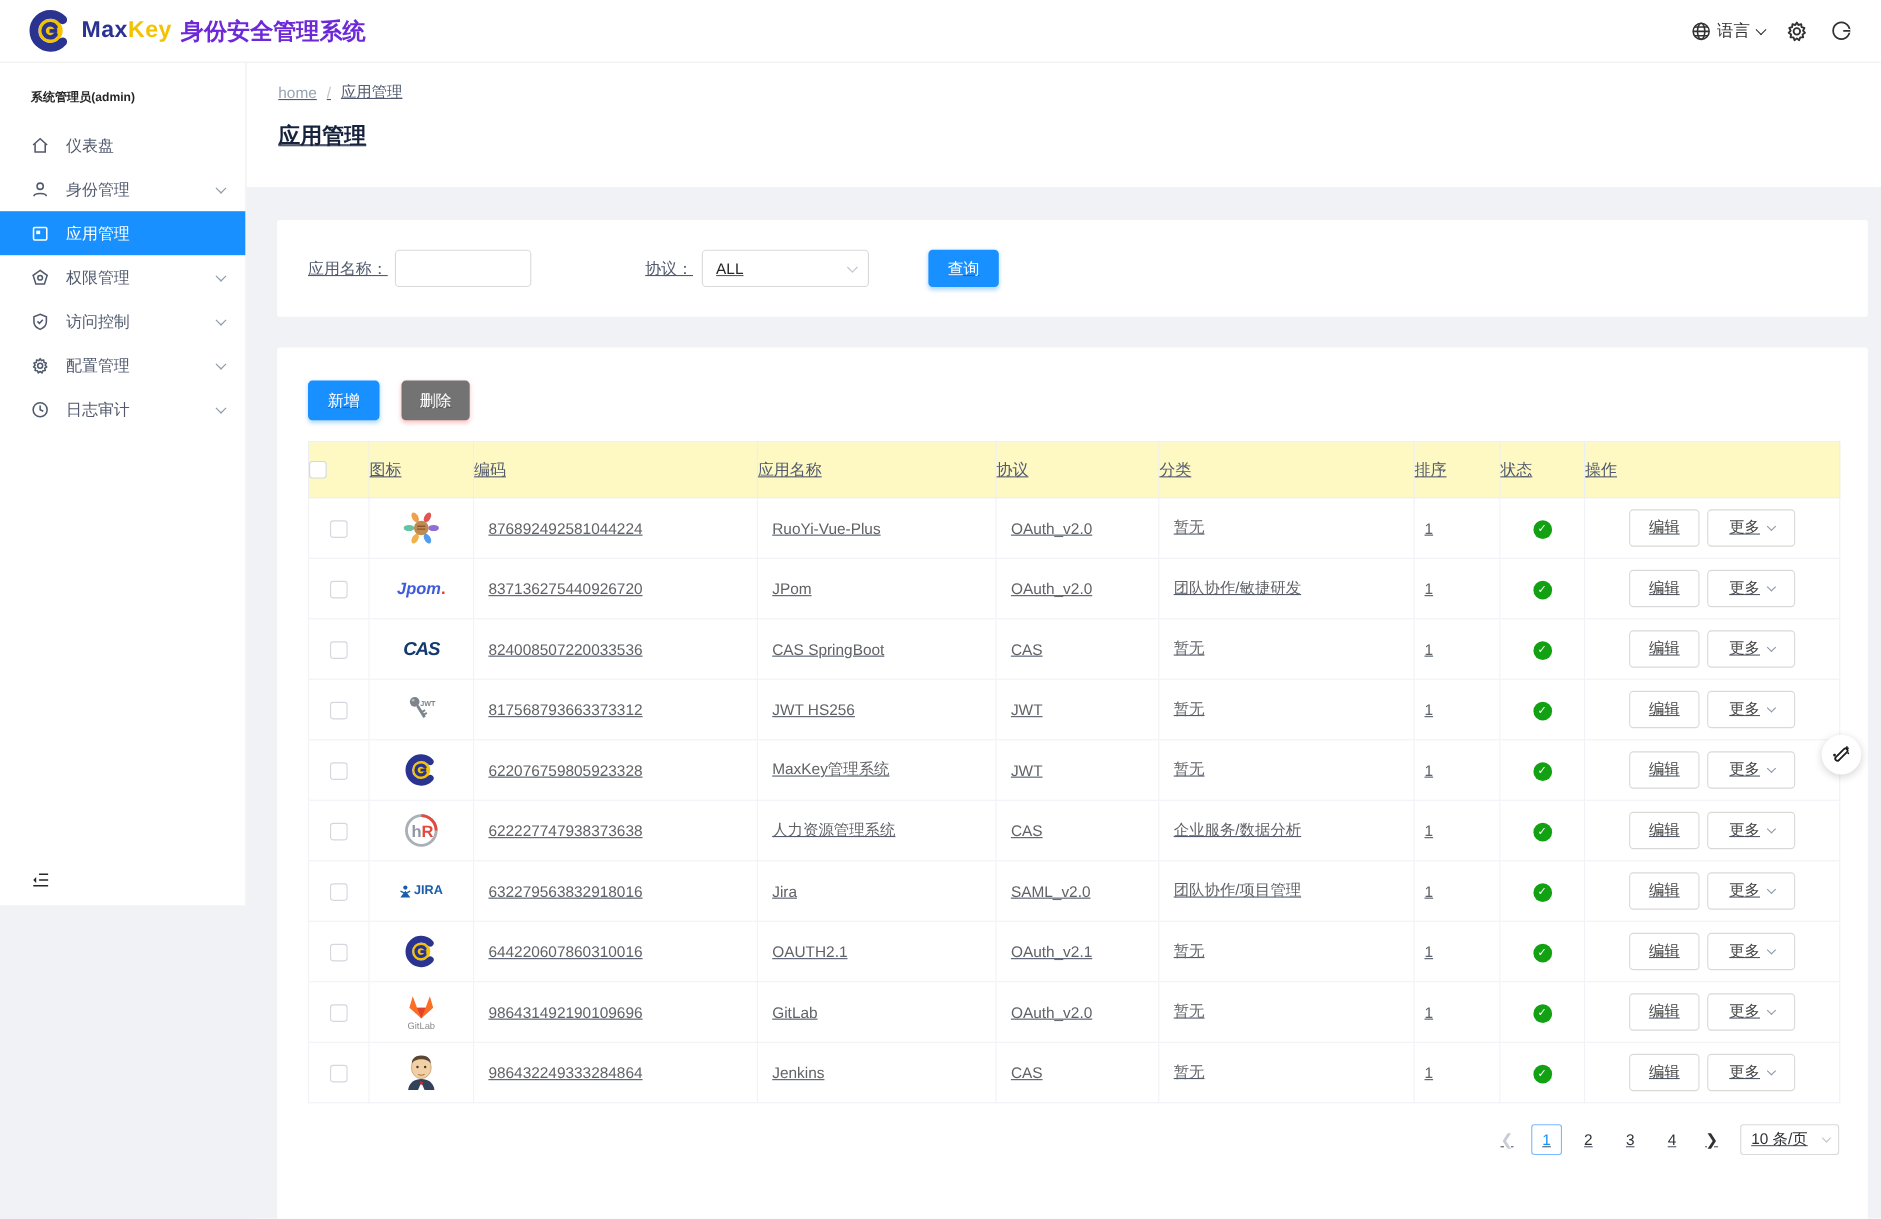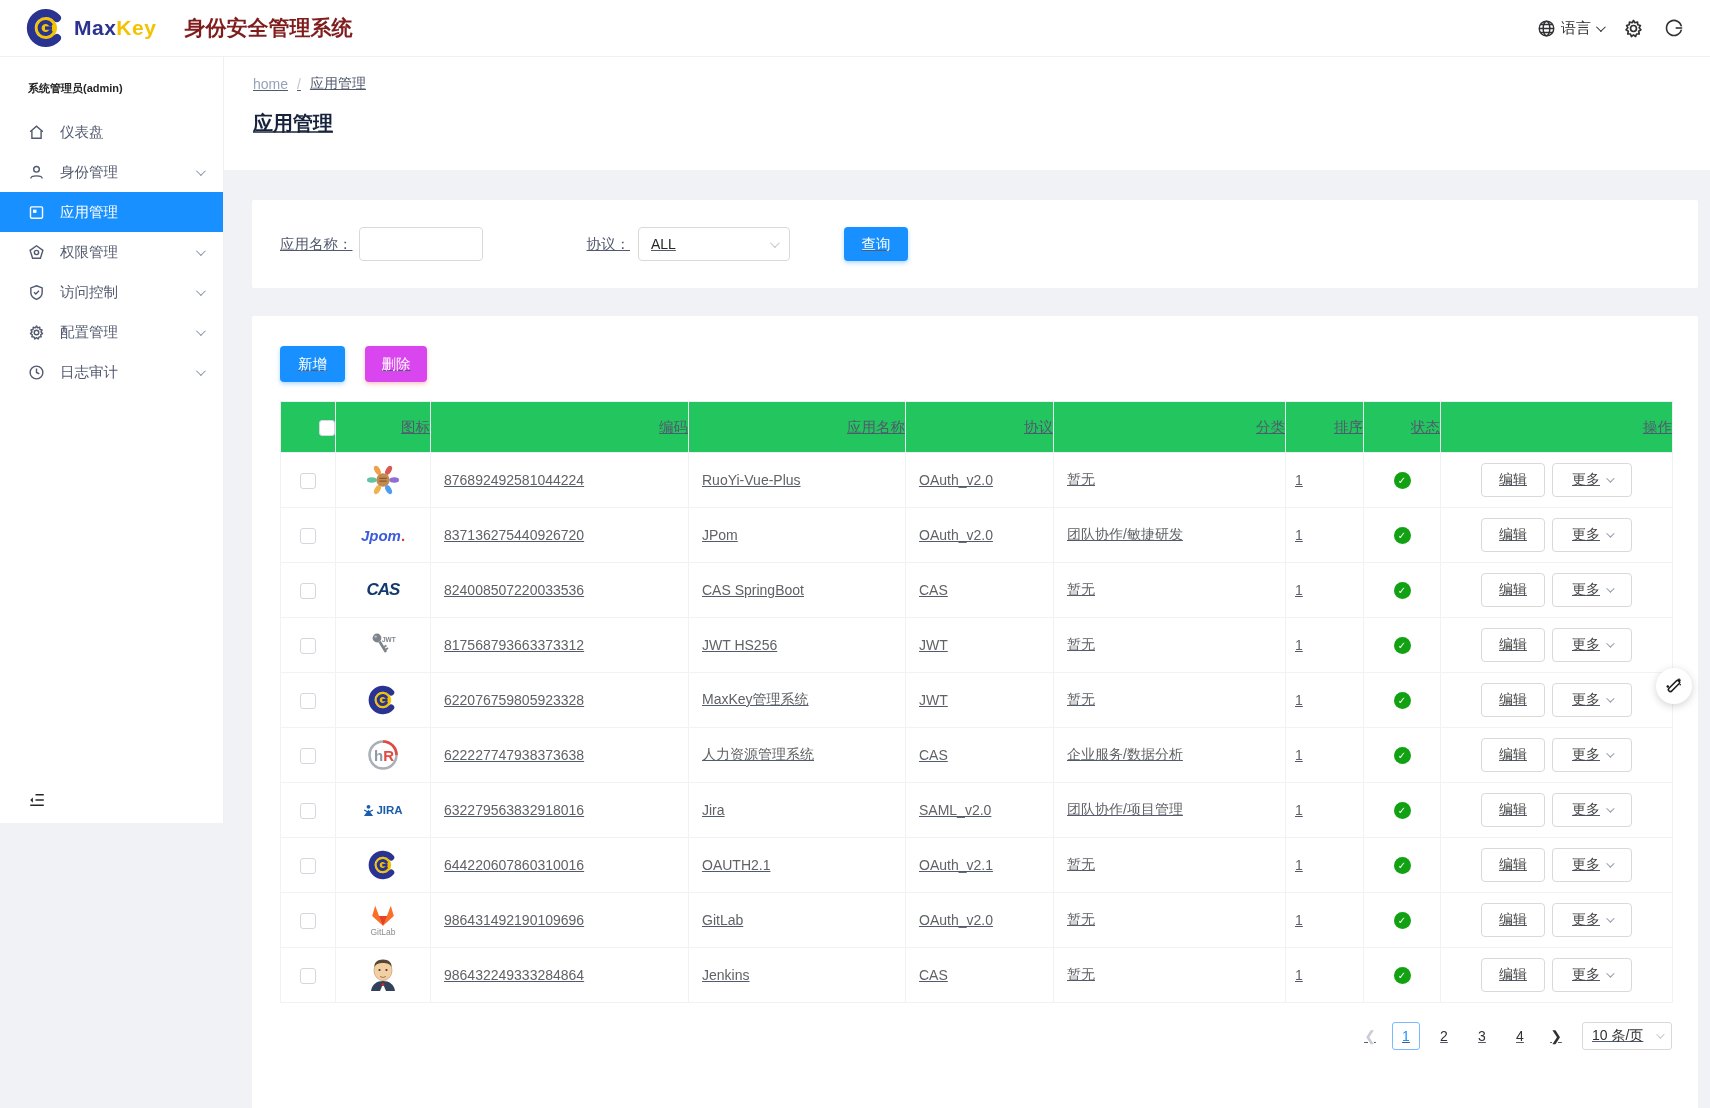--- a/index.html
+++ b/index.html
@@ -6,21 +6,21 @@
   html,body { width:1710px; height:1108px; overflow:hidden; }
   body { font-family:"Liberation Sans","DejaVu Sans",sans-serif; font-size:14px; color:#515a6e; }
   .app { position:relative; width:1710px; height:1108px; background:#f0f2f5; }
 
   
   .topbar { position:absolute; left:0; top:0; width:1710px; height:57px; background:#fff;
             border-bottom:1px solid #f0f0f0; display:flex; align-items:center; padding:11px 26px; z-index:20; }
   .brand { display:flex; align-items:center; gap:8px; }
   .brand-max { font-size:21px; font-weight:bold; color:#2a3390; letter-spacing:.5px; }
   .brand-key { font-size:21px; font-weight:bold; color:#f3c301; letter-spacing:.5px; }
-  .brand-sub { font-size:21px; font-weight:bold; color:#7f1d1d; margin-left:20px; }
+  .brand-sub { font-size:21px; font-weight:bold; color:#6d28d9; margin-left:0; }
   .topbar-right { margin-left:auto; display:flex; align-items:center; gap:20px; color:#303133;justify-content:space-between; }
   .lang { display:flex; align-items:center; gap:5px; cursor:pointer; font-size:15px; }
   .icon-btn { display:flex; align-items:center; cursor:pointer; }
 
   .chev { display:inline-block; width:7px; height:7px; border-right:1.4px solid currentColor;
           border-bottom:1.4px solid currentColor; transform:rotate(45deg) translateY(-2px); }
 
   
   .sidebar { position:absolute; left:0; top:57px; width:224px; height:766px; background:#fff;
              border-right:1px solid #f0f0f0; z-index:10; }
@@ -48,31 +48,31 @@
   .f-label.name { margin-left:28px; }
   .f-input { width:124px; height:34px; border:1px solid #d9d9d9; border-radius:4px; margin-left:6px;
              padding:0 10px; font-size:14px; color:#333; outline:none; background:#fff; }
   .f-label.proto { margin-left:104px; }
   .f-select { width:152px; height:34px; border:1px solid #d9d9d9; border-radius:4px; margin-left:8px;
               display:flex; align-items:center; padding:0 12px; color:#262626; cursor:pointer; background:#fff; }
   .f-select .chev { margin-left:auto; color:#c0c4cc; }
   .btn { border:none; border-radius:4px; cursor:pointer; font-size:14.5px;
          display:inline-flex; align-items:center; justify-content:center; font-family:inherit; }
   .btn-primary { background:#1890ff; color:#fff; box-shadow:0 2px 4px rgba(24,144,255,.35); }
-  .btn-danger  { background:#d946ef; color:#fff; box-shadow:0 2px 4px rgba(249,84,79,.35); }
+  .btn-danger  { background:#737373; color:#fff; box-shadow:0 2px 4px rgba(249,84,79,.35); }
   .btn-search { width:64px; height:34px; margin-left:54px; }
 
   .table-card { margin:28px 12px 0 28px; height:807px; padding:30px 26px 0 28px; }
   .toolbar { display:flex; gap:20px; }
   .btn-add { width:65px; height:36px; }
   .btn-del { width:62px; height:36px; }
 
   table.grid { border-collapse:collapse; margin-top:19px; width:1392px; table-layout:fixed; }
-  .grid th { background:#22c55e; height:51px; font-weight:normal; color:#515a6e; font-size:14.5px;
-             border:1px solid #ebeef3; text-align:right; }
+  .grid th { background:#fef9c3; height:51px; font-weight:normal; color:#515a6e; font-size:14.5px;
+             border:1px solid #ebeef3; text-align:left; }
   .grid td { height:55px; border:1px solid #f0f2f6; color:#606266; font-size:14px;
              padding-left:13px; background:#fff; overflow:hidden; white-space:nowrap; }
   .grid td.c { text-align:center; padding-left:0; }
   .cbx { display:inline-block; width:16px; height:16px; border:1px solid #d4d7de; border-radius:3px;
          background:#fff; vertical-align:middle; cursor:pointer; }
   .status-dot { display:inline-flex; width:17px; height:17px; border-radius:50%; background:#12a112;
                 color:#fff; align-items:center; justify-content:center; font-size:10px; font-weight:bold; }
   .row-actions { display:flex; gap:7px; justify-content:center; align-items:center; }
   .btn-plain { height:34px; background:#fff; border:1px solid #d9d9d9; border-radius:4px; color:#444;
                font-size:14px; display:inline-flex; align-items:center; justify-content:center; cursor:pointer; }

